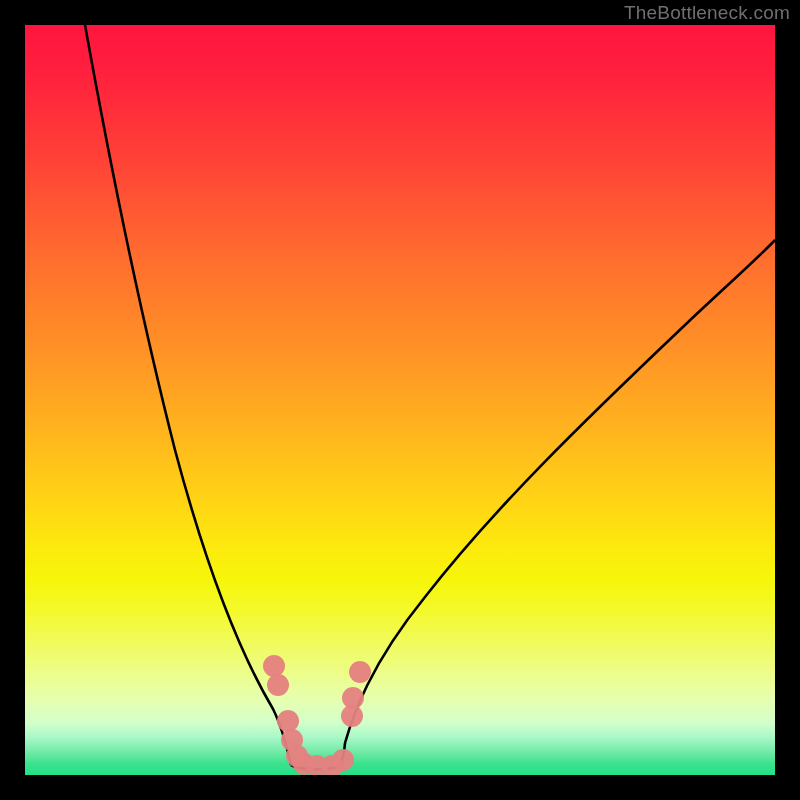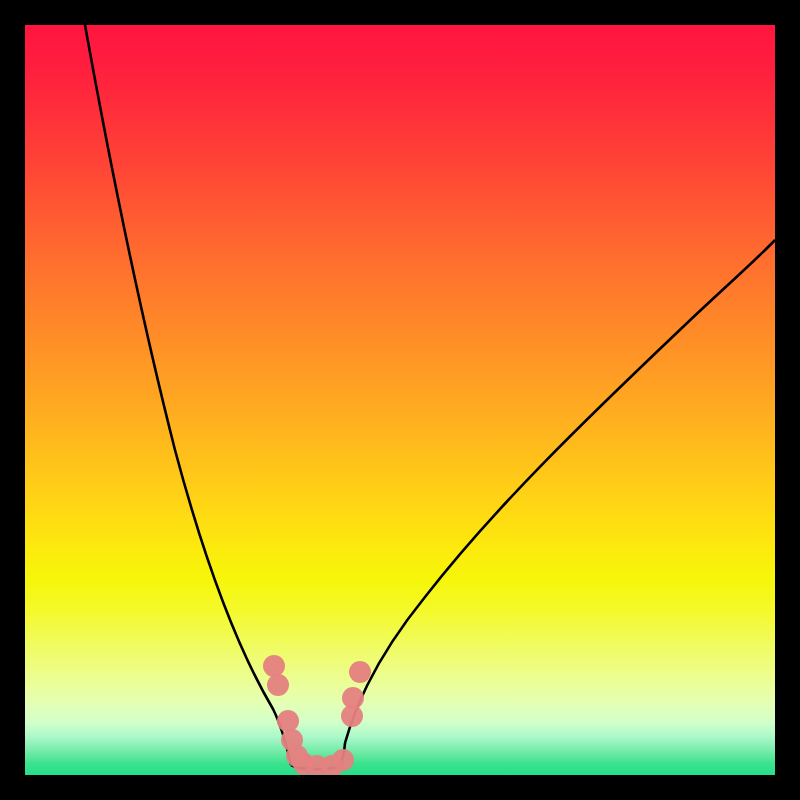--- a/index.html
+++ b/index.html
@@ -105,13 +105,14 @@
         <circle cx="292" cy="741" r="11"></circle>
         <circle cx="307" cy="741" r="11"></circle>
         <circle cx="318" cy="735" r="11"></circle>
         <circle cx="327" cy="691" r="11"></circle>
         <circle cx="328" cy="673" r="11"></circle>
         <circle cx="335" cy="647" r="11"></circle>
       </g>
     </svg>
   </div>
 
+  <div class="watermark">TheBottleneck.com</div>
 </div>
 
 </body></html>

